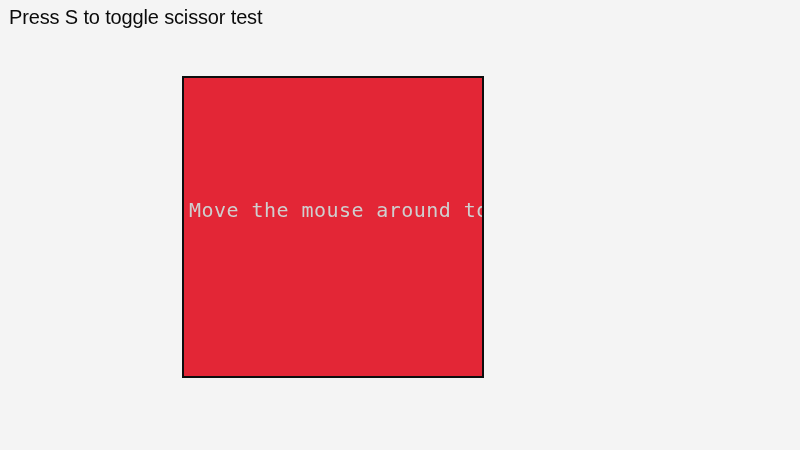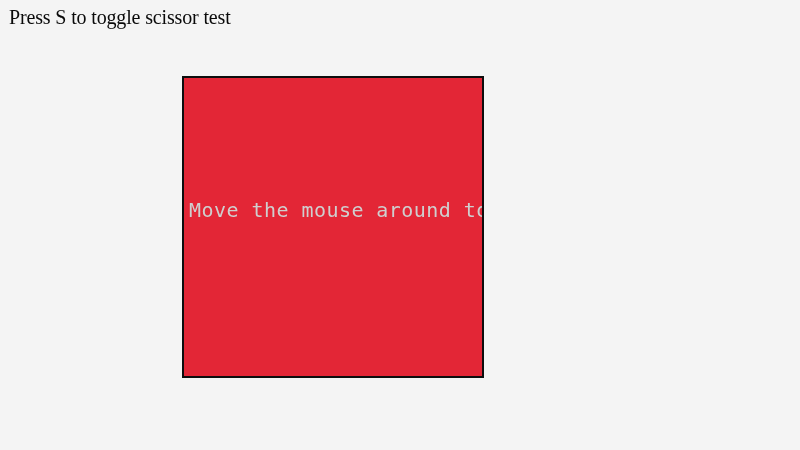--- a/index.html
+++ b/index.html
@@ -18,21 +18,21 @@
     width: 800px;
     height: 450px;
     background: #f4f4f4;
   }
 
   
   #instruction-text {
     position: absolute;
     left: 9px;
     top: 5px;
-    font-family: Liberation Serif, serif;
+    font-family: Liberation Sans, sans-serif;
     font-size: 20px;
     line-height: 24px;
     letter-spacing: -0.15px;
     color: #0a0a0a;
     white-space: pre;
     -webkit-font-smoothing: none;
     font-smooth: never;
   }
 
   

